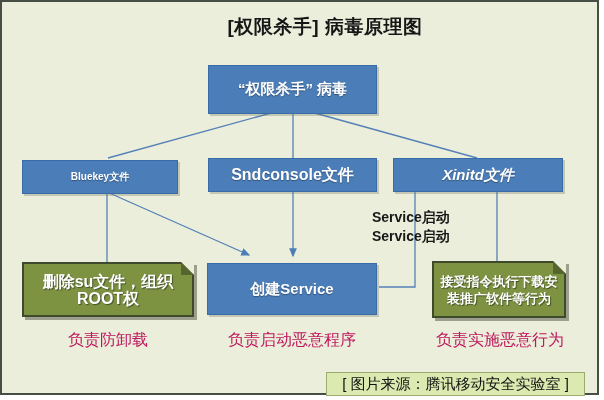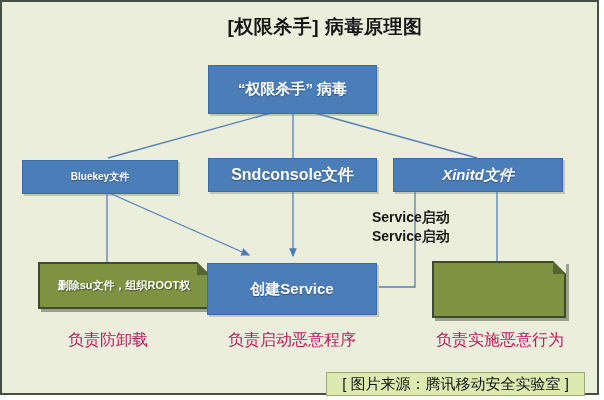--- a/index.html
+++ b/index.html
@@ -8,21 +8,21 @@
   .frame{position:absolute;left:0;top:0;width:595px;height:391px;border:2px solid #474e44;background:#ebeedb;}
   .title{position:absolute;left:0;top:14px;width:100%;text-align:center;font-size:19px;font-weight:bold;color:#161616;letter-spacing:0.5px;margin-left:23px;}
   svg.connectors{position:absolute;left:0;top:0;width:604px;height:400px;z-index:1;}
   .node{position:absolute;z-index:2;display:flex;align-items:center;justify-content:center;text-align:center;font-weight:bold;color:#fff;box-sizing:border-box;}
   .blue{background:#4b7db8;border:1px solid #3a6ba9;box-shadow:2px 2px 0 rgba(120,125,105,0.35);text-shadow:0 1px 1px rgba(0,0,0,0.35);}
   .green{background:#7d9342;border:2px solid #3f4a2c;box-shadow:3px 3px 0 rgba(90,95,75,0.55);text-shadow:1px 1px 1px rgba(0,0,0,0.45);}
   .n-root{left:208px;top:65px;width:169px;height:49px;font-size:15px;}
   .n-bluekey{left:22px;top:160px;width:156px;height:34px;font-size:10px;}
   .n-sndconsole{left:208px;top:158px;width:169px;height:34px;font-size:16px;}
   .n-xinitd{left:393px;top:158px;width:170px;height:34px;font-size:15px;font-style:italic;}
-  .n-left-green{left:22px;top:262px;width:172px;height:47px;font-size:11px;line-height:17px;margin-left:16px;}
+  .n-left-green{left:22px;top:262px;width:172px;height:55px;font-size:16px;line-height:17px;}
   .n-service{left:207px;top:263px;width:170px;height:52px;font-size:15px;}
   .n-right-green{left:432px;top:261px;width:134px;height:57px;font-size:13px;line-height:17px;}
   .fold-cut{position:absolute;top:-2px;right:-2px;width:0;height:0;border-top:13px solid #ebeedb;border-left:13px solid transparent;}
   .fold-flap{position:absolute;top:-2px;right:-2px;width:0;height:0;border-bottom:13px solid #55652f;border-right:13px solid transparent;margin-top:0;}
   .edge-label{position:absolute;left:333px;top:208px;z-index:2;font-size:14px;font-weight:bold;color:#161616;line-height:19px;margin-left:39px;}
   .caption{position:absolute;top:330px;z-index:2;font-size:16px;color:#be185d;text-align:center;}
   .cap-1{left:22px;width:172px;}
   .cap-2{left:207px;width:170px;}
   .cap-3{left:420px;width:160px;}
   .footer{position:absolute;left:326px;top:372px;width:259px;height:24px;z-index:3;background:#dcе9b0;background:#dce9b0;border:1px solid #9aab70;box-sizing:border-box;display:flex;align-items:center;justify-content:center;font-size:15px;color:#111;}
@@ -75,20 +75,24 @@
     </span>
   </div>
 
   <div class="node blue n-service">
     <span>创建Service</span>
   </div>
 
   <div class="node green n-right-green">
     <span class="fold-cut"></span>
     <span class="fold-flap"></span>
+    <span>
+      <span>接受指令执行下载安</span><br>
+      <span>装推广软件等行为</span>
+    </span>
   </div>
 
   <div class="edge-label">
     <span>Service启动</span><br>
     <span>Service启动</span>
   </div>
 
   <div class="caption cap-1">负责防卸载</div>
   <div class="caption cap-3">负责实施恶意行为</div>
   <div class="caption cap-2">负责启动恶意程序</div>

